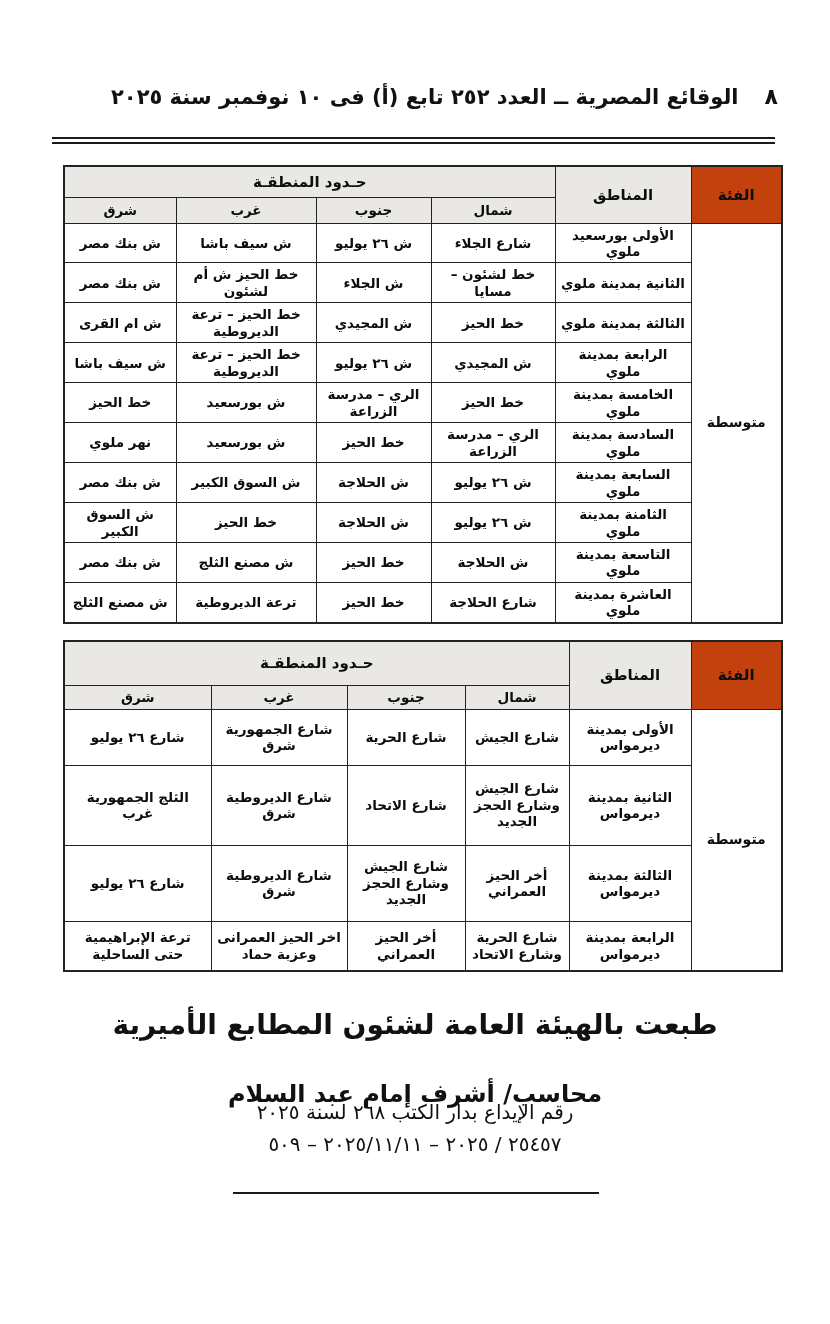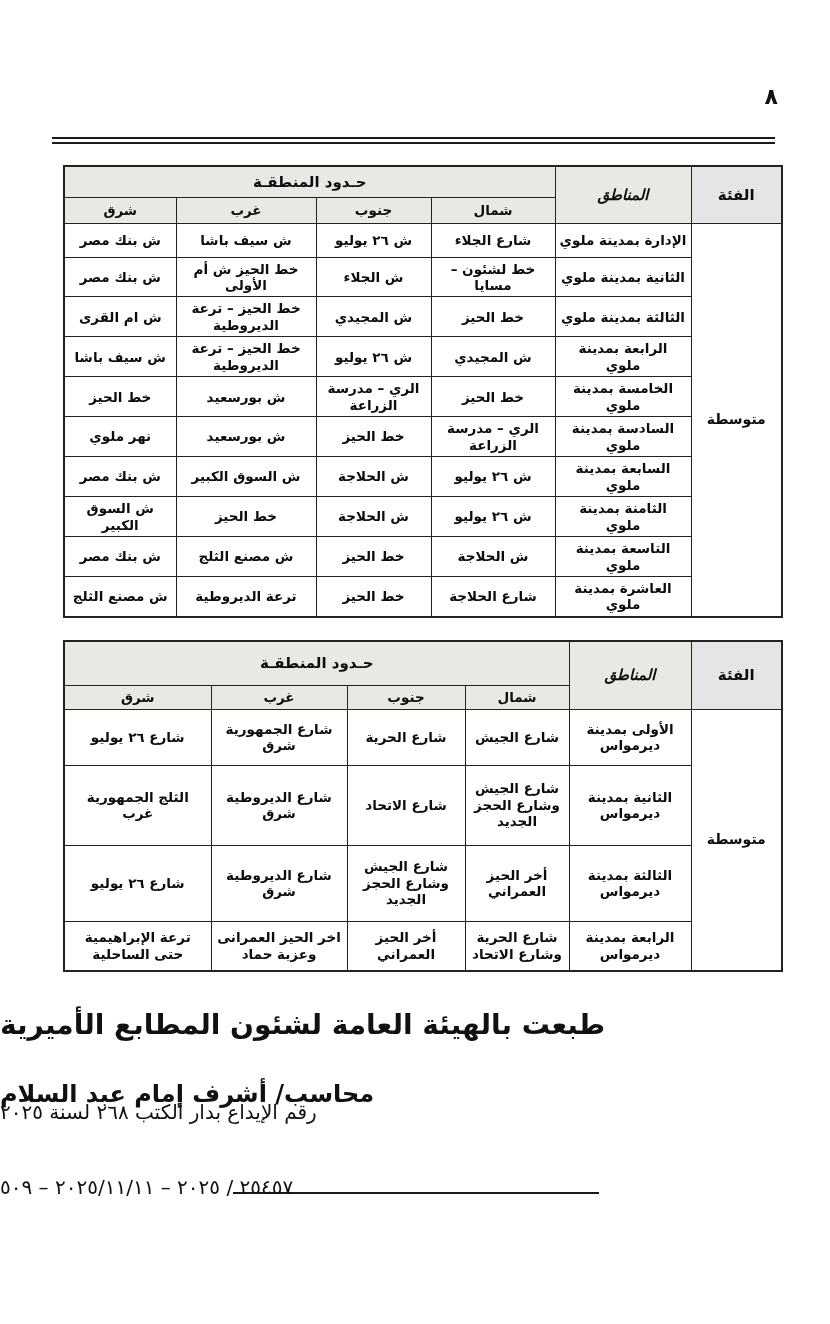--- a/index.html
+++ b/index.html
@@ -66,23 +66,23 @@
     padding: 3px 4px;
     vertical-align: middle;
   }
   .btable { border: 2.5px solid #222; }
   .shaded { background: #e9e8e4; }
   .th-bound { font-size: 15px; }
   .th-cat {
     vertical-align: top;
     padding-top: 5px;
     font-size: 15px;
-    background: #e5e5e5;
-  }
-  .th-areas { font-size: 15px; font-style: italic; }
+    background: #c2410c;
+  }
+  .th-areas { font-size: 15px; }
   .cat-cell {
     vertical-align: top;
     padding-top: 8px;
     font-size: 14px;
   }
   #table1 { top: 165px; }
   #table2 { top: 640px; }
   #table1 thead tr:nth-child(1) { height: 31px; }
   #table1 thead tr:nth-child(2) { height: 26px; }
   #table1 tbody tr { height: 39px; }
@@ -107,21 +107,21 @@
   #table2 col.c-north { width: 104px; }
   #table2 col.c-south { width: 118px; }
   #table2 col.c-west  { width: 136px; }
   #table2 col.c-east  { width: 147px; }
 
   
   .footer-line {
     position: absolute;
     left: 0;
     right: 0;
-    text-align: left;
+    text-align: center;
   }
   .printed-by {
     top: 1008px;
     font-size: 28px;
     font-weight: bold;
     letter-spacing: -0.5px;
   }
   .chairman-title {
     top: 1072px;
     font-size: 20px;
@@ -136,31 +136,32 @@
     font-size: 20px;
   }
   .footer-rule {
     position: absolute;
     top: 1192px;
     left: 233px;
     width: 366px;
     border-top: 2.5px solid #1a1a1a;
   }
   .print-code {
-    top: 1175px;
+    top: 1132px;
     font-size: 20px;
   }
 </style>
 </head>
 <body>
 
 <div class="page">
 
   <div class="page-header">
     <span class="page-number">٨</span>
+    <span class="gazette-title">الوقائع المصرية ــ العدد ٢٥٢ تابع (أ) فى ١٠ نوفمبر سنة ٢٠٢٥</span>
   </div>
   <div class="double-rule"></div>
 
   <table class="btable" id="table1">
     <colgroup>
       <col class="c-cat">
         <col class="c-area">
         <col class="c-north">
         <col class="c-south">
         <col class="c-west">
@@ -175,31 +176,31 @@
       <tr>
         <th class="shaded">شمال</th>
         <th class="shaded">جنوب</th>
         <th class="shaded">غرب</th>
         <th class="shaded">شرق</th>
       </tr>
     </thead>
     <tbody>
         <tr>
           <td rowspan="10" class="cat-cell">متوسطة</td>
-          <td>الإدارة بمدينة ملوي</td>
+          <td>الأولى بورسعيد ملوي</td>
           <td>شارع الجلاء</td>
           <td>ش ٢٦ يوليو</td>
           <td>ش سيف باشا</td>
           <td>ش بنك مصر</td>
         </tr>
         <tr>
           <td>الثانية بمدينة ملوي</td>
           <td>خط لشئون – مسايا</td>
           <td>ش الجلاء</td>
-          <td>خط الحيز ش أم الأولى</td>
+          <td>خط الحيز ش أم لشئون</td>
           <td>ش بنك مصر</td>
         </tr>
         <tr>
           <td>الثالثة بمدينة ملوي</td>
           <td>خط الحيز</td>
           <td>ش المجيدي</td>
           <td>خط الحيز – ترعة الديروطية</td>
           <td>ش ام القرى</td>
         </tr>
         <tr>

